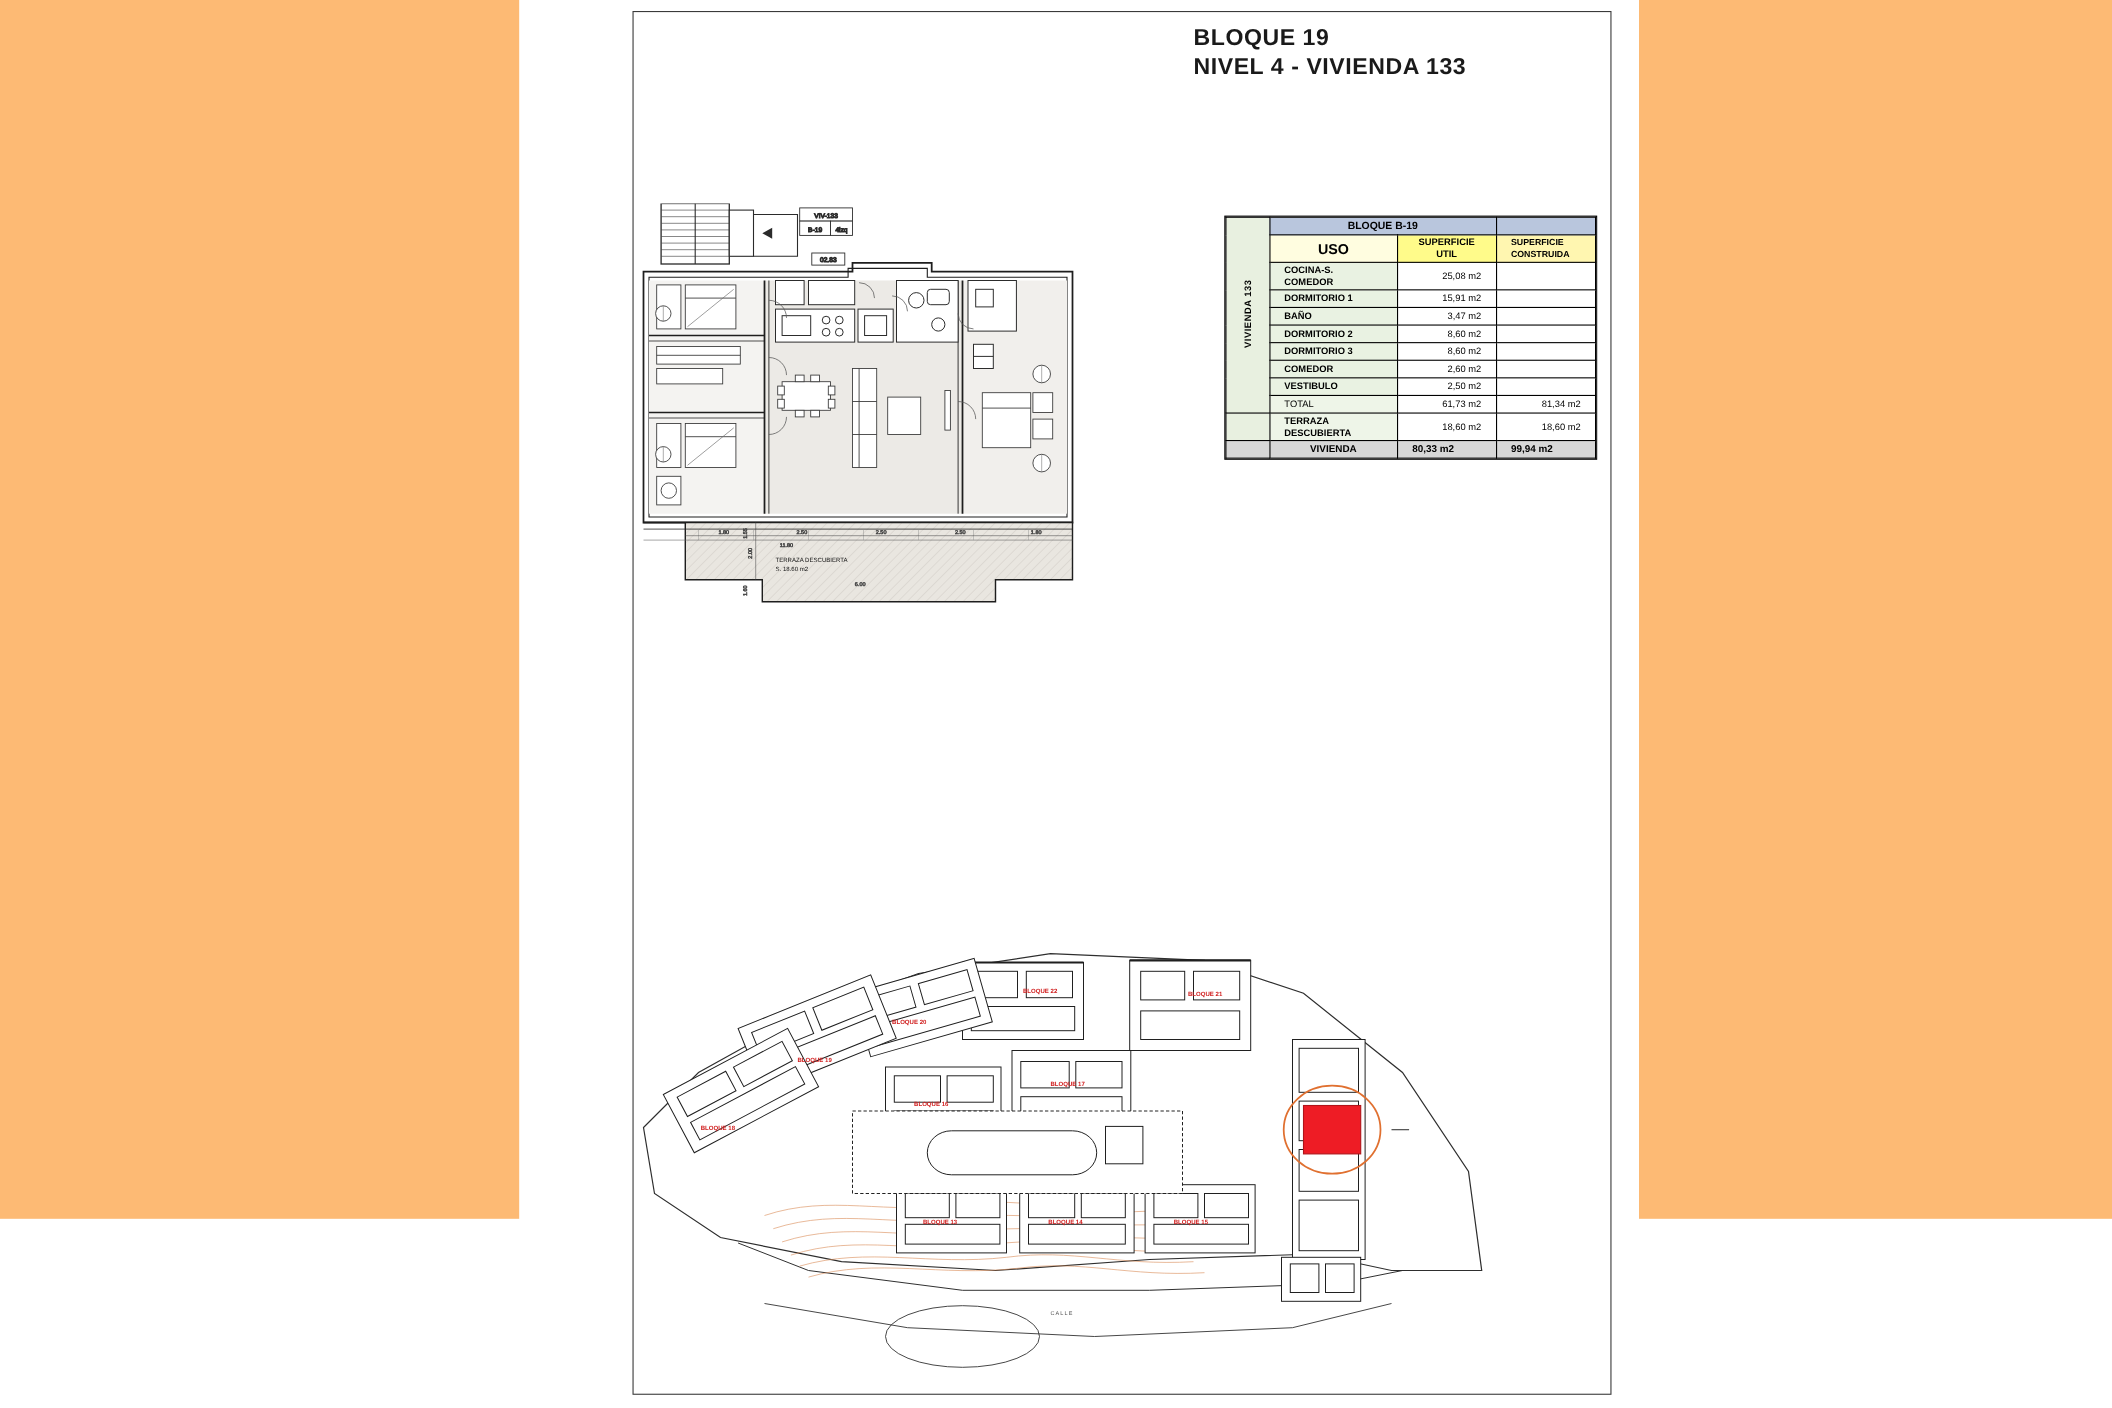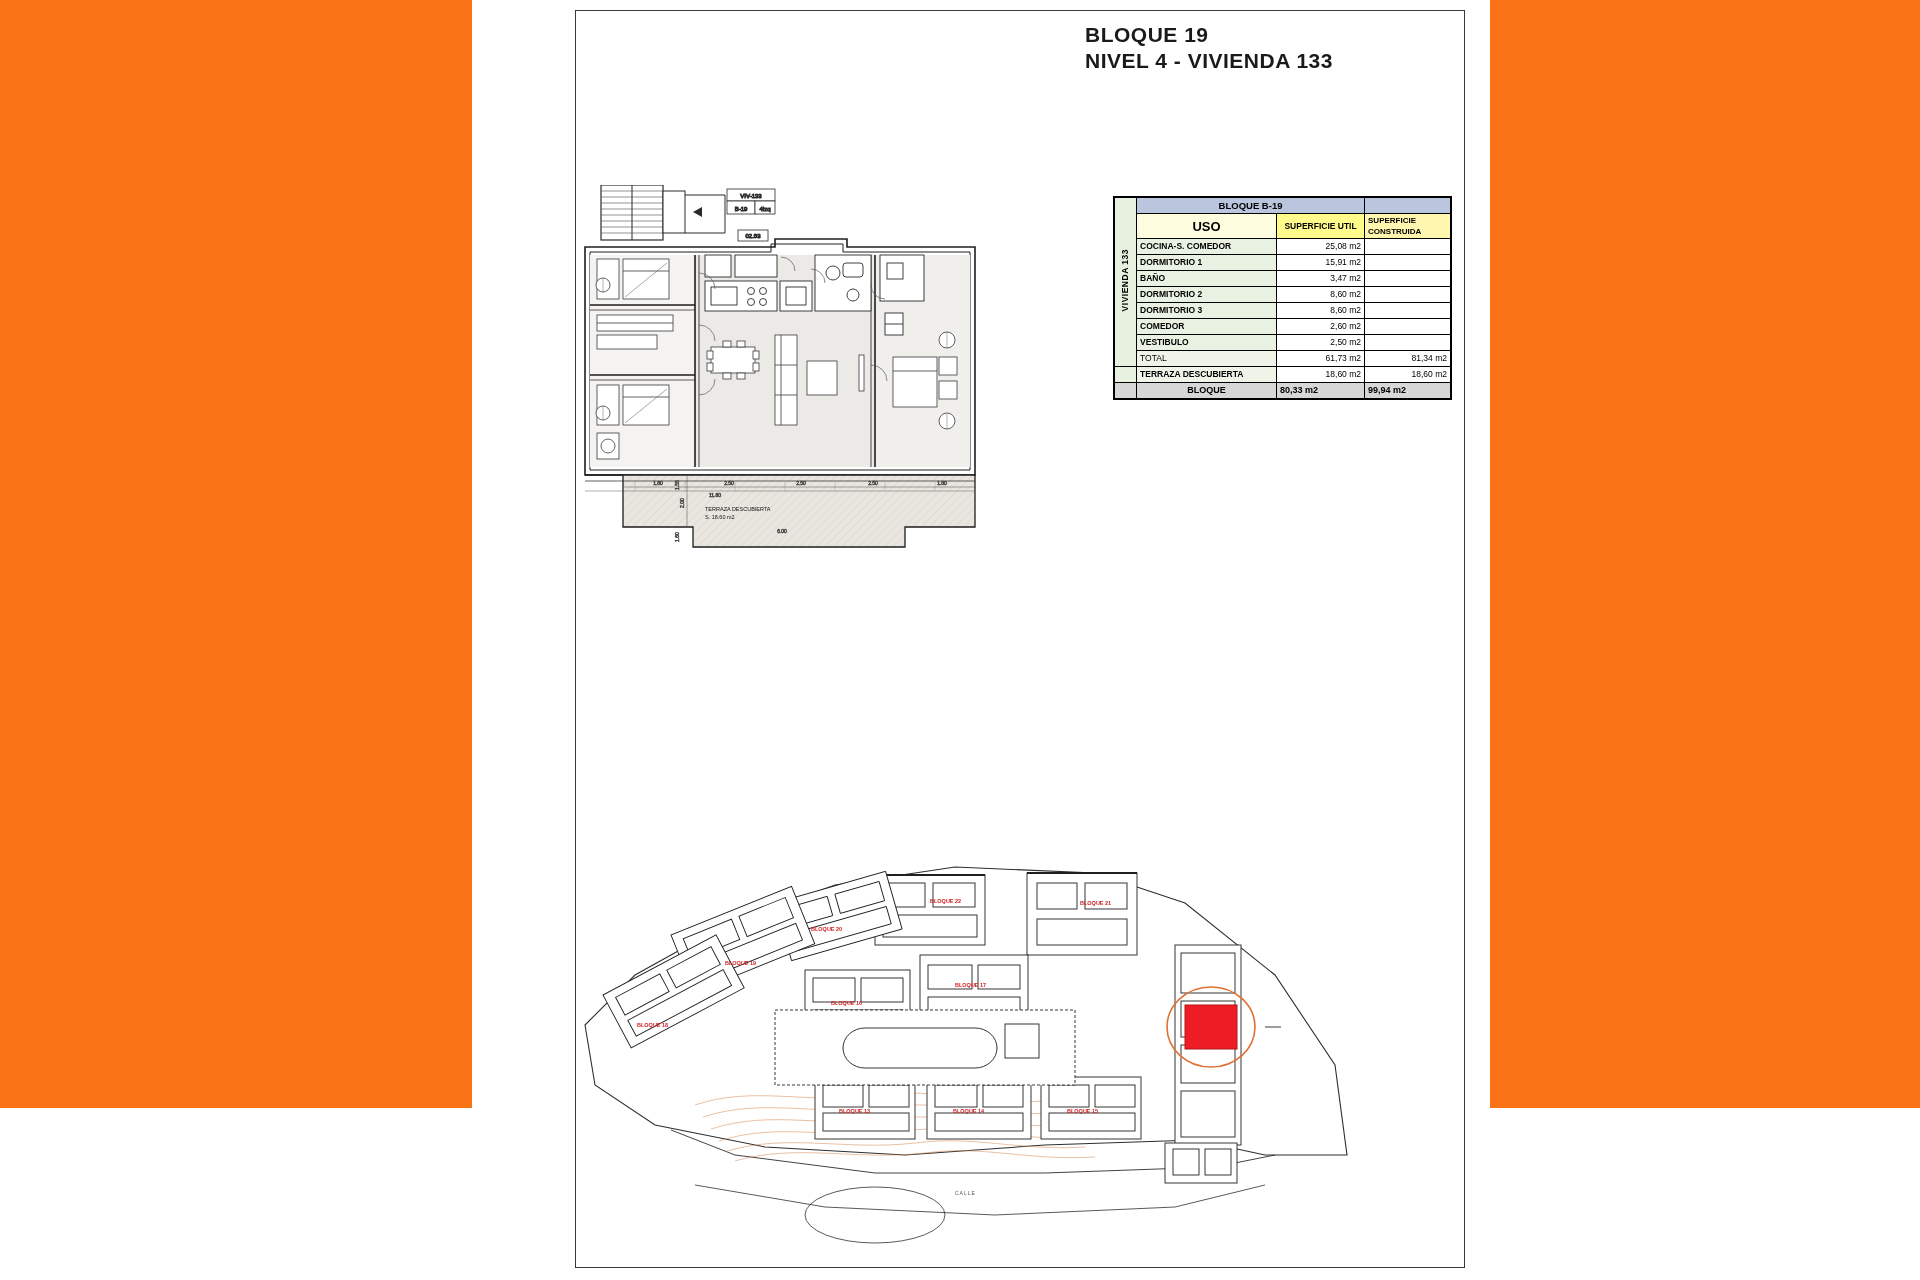--- a/index.html
+++ b/index.html
@@ -8,21 +8,21 @@
     background: #ffffff;
     width: 1920px;
     height: 1280px;
     overflow: hidden;
     font-family: "Liberation Sans", sans-serif;
   }
   #page {
     position: relative;
     width: 1920px;
     height: 1108px;
-    background: #f97316;
+    background: #fdba74;
   }
   
   #sheet {
     position: absolute;
     left: 472px;
     top: 0px;
     width: 1018px;
     height: 1280px;
     background: #ffffff;
   }
@@ -78,21 +78,21 @@
     background: #fff;
   }
   #surface-table table {
     border-collapse: collapse;
     width: 100%;
     font-size: 9px;
     font-family: "Liberation Sans", sans-serif;
   }
   #surface-table td, #surface-table th {
     border: 1px solid #000;
-    padding: 1px 3px;
+    padding: 1px 13px;
     line-height: 11px;
     height: 13px;
     color: #000;
   }
   .hdr-block {
     background: #b9c6dd;
     text-align: center;
     font-weight: bold;
     font-size: 9.5px;
   }
@@ -440,21 +440,21 @@
           <td class="cell-const">81,34 m2</td>
         </tr>
         <tr class="row-total">
           <td class="cell-vert" style="border-top:1px solid #000;"></td>
           <td class="cell-uso">TERRAZA DESCUBIERTA</td>
           <td class="cell-util">18,60 m2</td>
           <td class="cell-const">18,60 m2</td>
         </tr>
         <tr class="row-totales">
           <td></td>
-          <td class="tot-uso">BLOQUE</td>
+          <td class="tot-uso">VIVIENDA</td>
           <td>80,33 m2</td>
           <td>99,94 m2</td>
         </tr>
       </tbody>
     </table>
   </div>
 
   <div id="siteplan">
     <svg width="890" height="410" viewBox="0 0 890 410" xmlns="http://www.w3.org/2000/svg" font-family="Liberation Sans, sans-serif">
 

